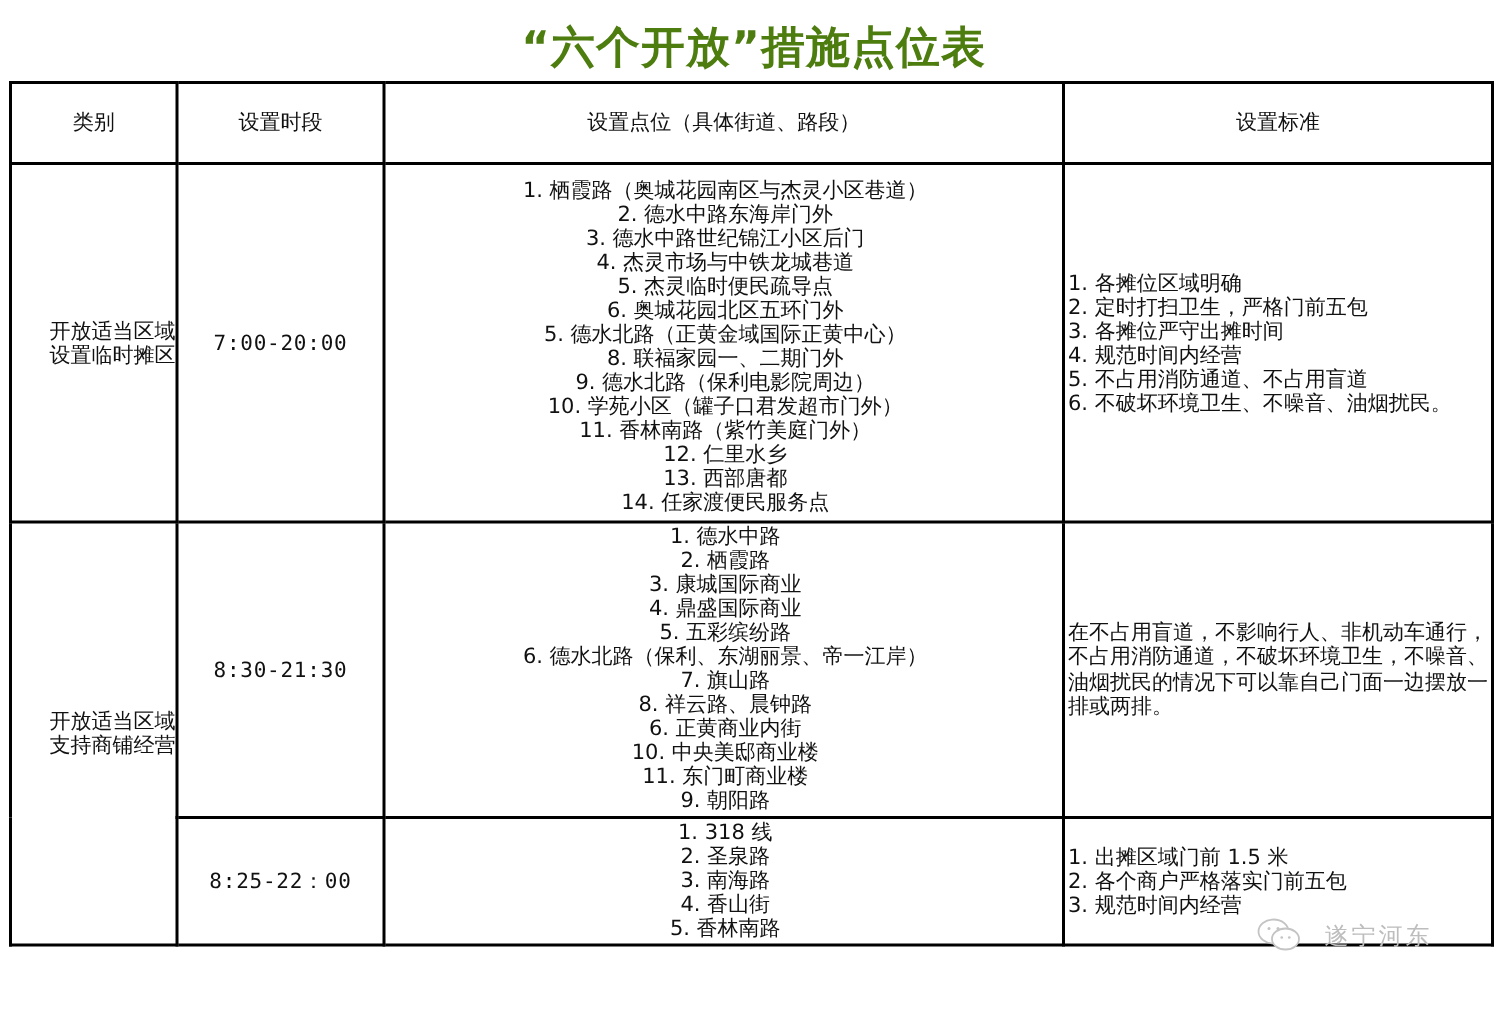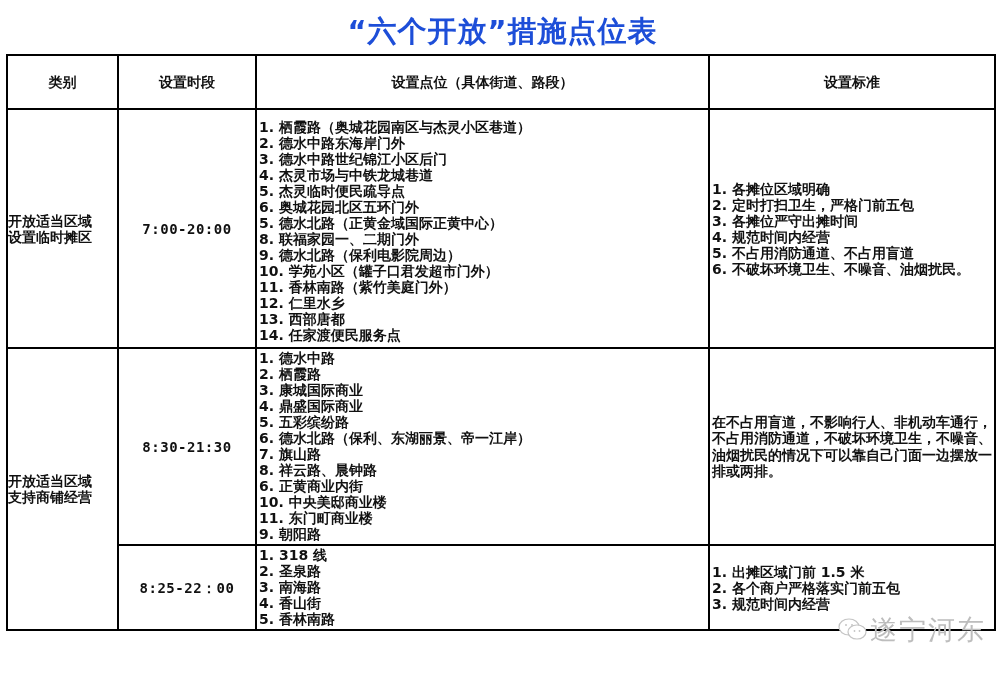--- a/index.html
+++ b/index.html
@@ -2,40 +2,40 @@
 <html><head>
   <meta charset="utf-8">
   <style>
     html, body { margin: 0; padding: 0; background: #ffffff; }
     body {
       width: 1005px; height: 673px; position: relative; overflow: hidden;
       font-family: "DejaVu Sans", "Liberation Sans", sans-serif; color: #111;
     }
     .title {
       position: absolute; left: 0; top: 12px; width: 1005px; text-align: center;
-      font-size: 29px; font-weight: bold; letter-spacing: 1px; color: #1d4ed8;
+      font-size: 29px; font-weight: bold; letter-spacing: 1px; color: #4d7c0f;
     }
     table.grid {
       position: absolute; left: 6px; top: 54px;
       width: 988px; border-collapse: collapse; table-layout: fixed;
     }
     table.grid td, table.grid th {
       border: 2px solid #000; padding: 0; vertical-align: middle;
-      font-size: 14px; line-height: 16px; font-weight: bold;
+      font-size: 14px; line-height: 16px; font-weight: normal;
     }
     th { height: 52px; text-align: center; }
-    .cat { text-align: left; font-size: 14.5px; line-height: 16px; }
+    .cat { text-align: right; font-size: 14.5px; line-height: 16px; }
     .time { text-align: center; font-family: "DejaVu Sans Mono", "Liberation Mono", monospace; font-size: 13.5px; letter-spacing: 0.5px; }
-    .list { padding: 6px 0 2px 2px !important; }
+    .list { padding: 6px 0 2px 2px !important; text-align: center; }
     .list div, .std div { white-space: nowrap; }
     .std { padding-left: 2px !important; }
     .std-para { padding: 0 2px; line-height: 16.5px; font-size: 14px; }
     .watermark {
-      position: absolute; left: 838px; top: 612px; display: flex; align-items: center; gap: 2px;
-      color: #bdbdbd; font-size: 27px; letter-spacing: 2px;
+      position: absolute; left: 838px; top: 612px; display: flex; align-items: center; gap: 15px;
+      color: #bdbdbd; font-size: 16px; letter-spacing: 2px;
     }
     .wm-icon { width: 30px; height: 24px; }
   </style>
 </head>
 <body>
 
 <div class="title">“六个开放”措施点位表</div>
 
 <table class="grid">
   <colgroup>

